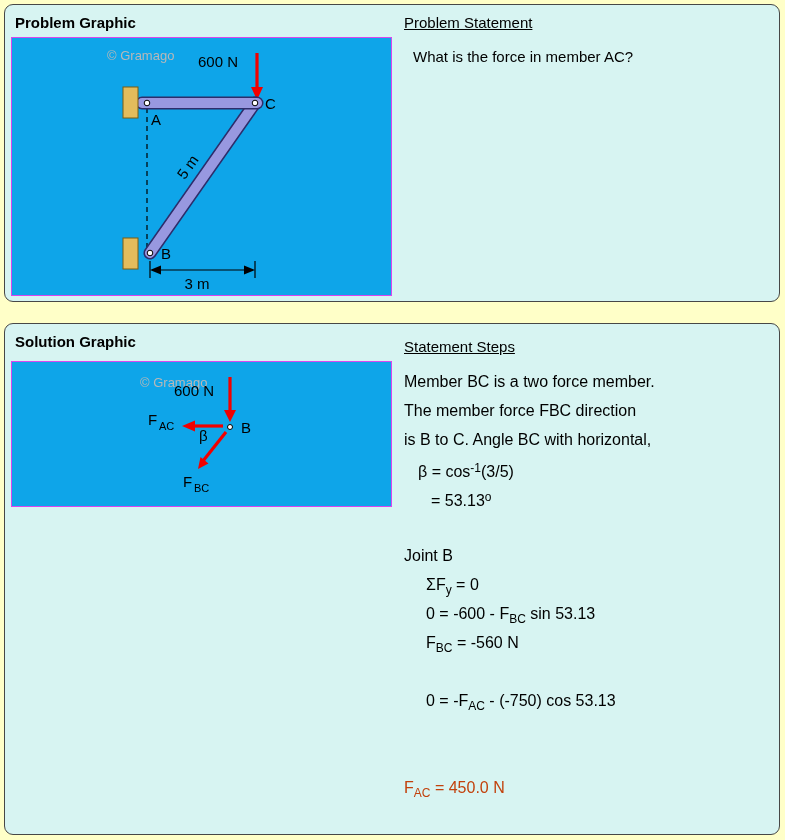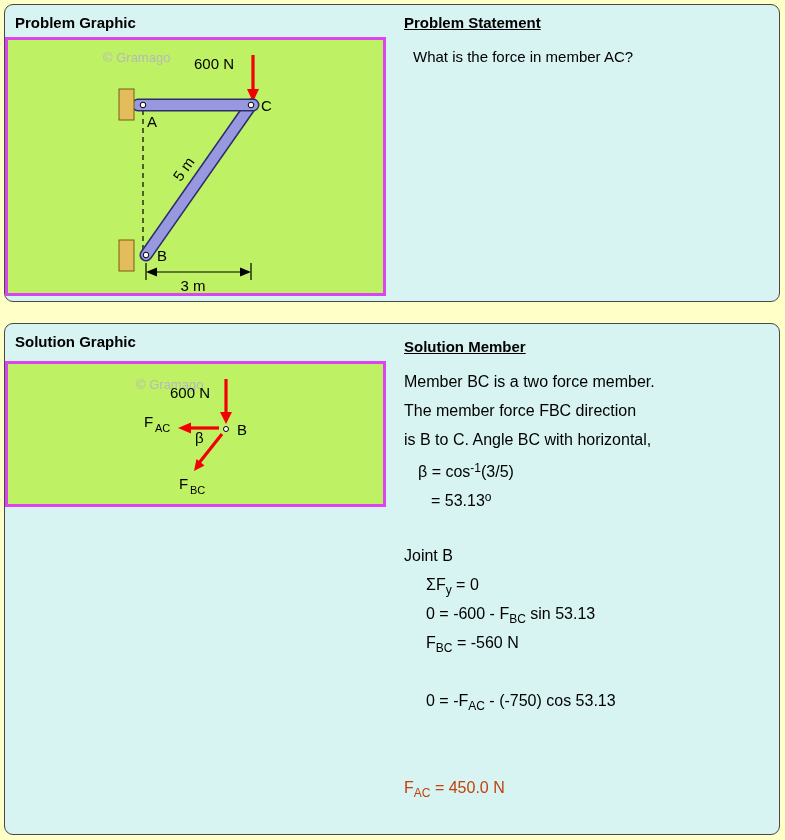--- a/index.html
+++ b/index.html
@@ -17,28 +17,28 @@
     border:1px solid #474747;
     border-radius:9px;
   }
   #problem-panel { top:4px; height:298px; }
   #solution-panel { top:323px; height:512px; }
   .panel-title {
     position:absolute; left:10px; top:9px;
     font-size:15px; font-weight:bold;
   }
   .gbox {
-    position:absolute; left:0;
-    background:#bef264;
-    border:3px solid #d946ef;
+    position:absolute; left:6px;
+    background:#0ea5e9;
+    border:1px solid #d946ef;
   }
   #problem-box { top:32px; width:381px; height:259px; }
   #solution-box { top:37px; width:381px; height:146px; }
   .heading {
-    font-size:15px; font-weight:bold;
+    font-size:15px; font-weight:normal;
     text-decoration:underline;
   }
   #problem-statement-col { position:absolute; left:399px; top:9px; width:372px; }
   #problem-statement-text { margin-top:17px; padding-left:9px; font-size:15px; }
   #solution-steps-col { position:absolute; left:399px; top:14px; width:374px; }
   .steps-body { margin-top:12px; font-size:16px; }
   .line { height:29px; line-height:29px; white-space:nowrap; }
   .ind1 { padding-left:14px; }
   .ind2 { padding-left:27px; }
   .ind3 { padding-left:22px; }
@@ -149,21 +149,21 @@
       <text x="187" y="79" class="lbl">β</text>
 
       <g>
         <text x="171" y="125" class="lbl">F</text>
         <text x="182" y="130" class="sublbl">BC</text>
       </g>
     </svg>
   </div>
 
   <div id="solution-steps-col">
-    <div class="heading">Solution Member</div>
+    <div class="heading">Statement Steps</div>
 
     <div class="steps-body">
       <div class="line"><span>Member BC is a two force member.</span></div>
       <div class="line"><span>The member force FBC direction</span></div>
       <div class="line"><span>is B to C. Angle BC with horizontal,</span></div>
 
       <div class="line ind1"><span>β = cos</span><span class="sp">-1</span><span>(3/5)</span></div>
 
       <div class="line ind2"><span>= 53.13</span><span class="sp">o</span></div>
 

